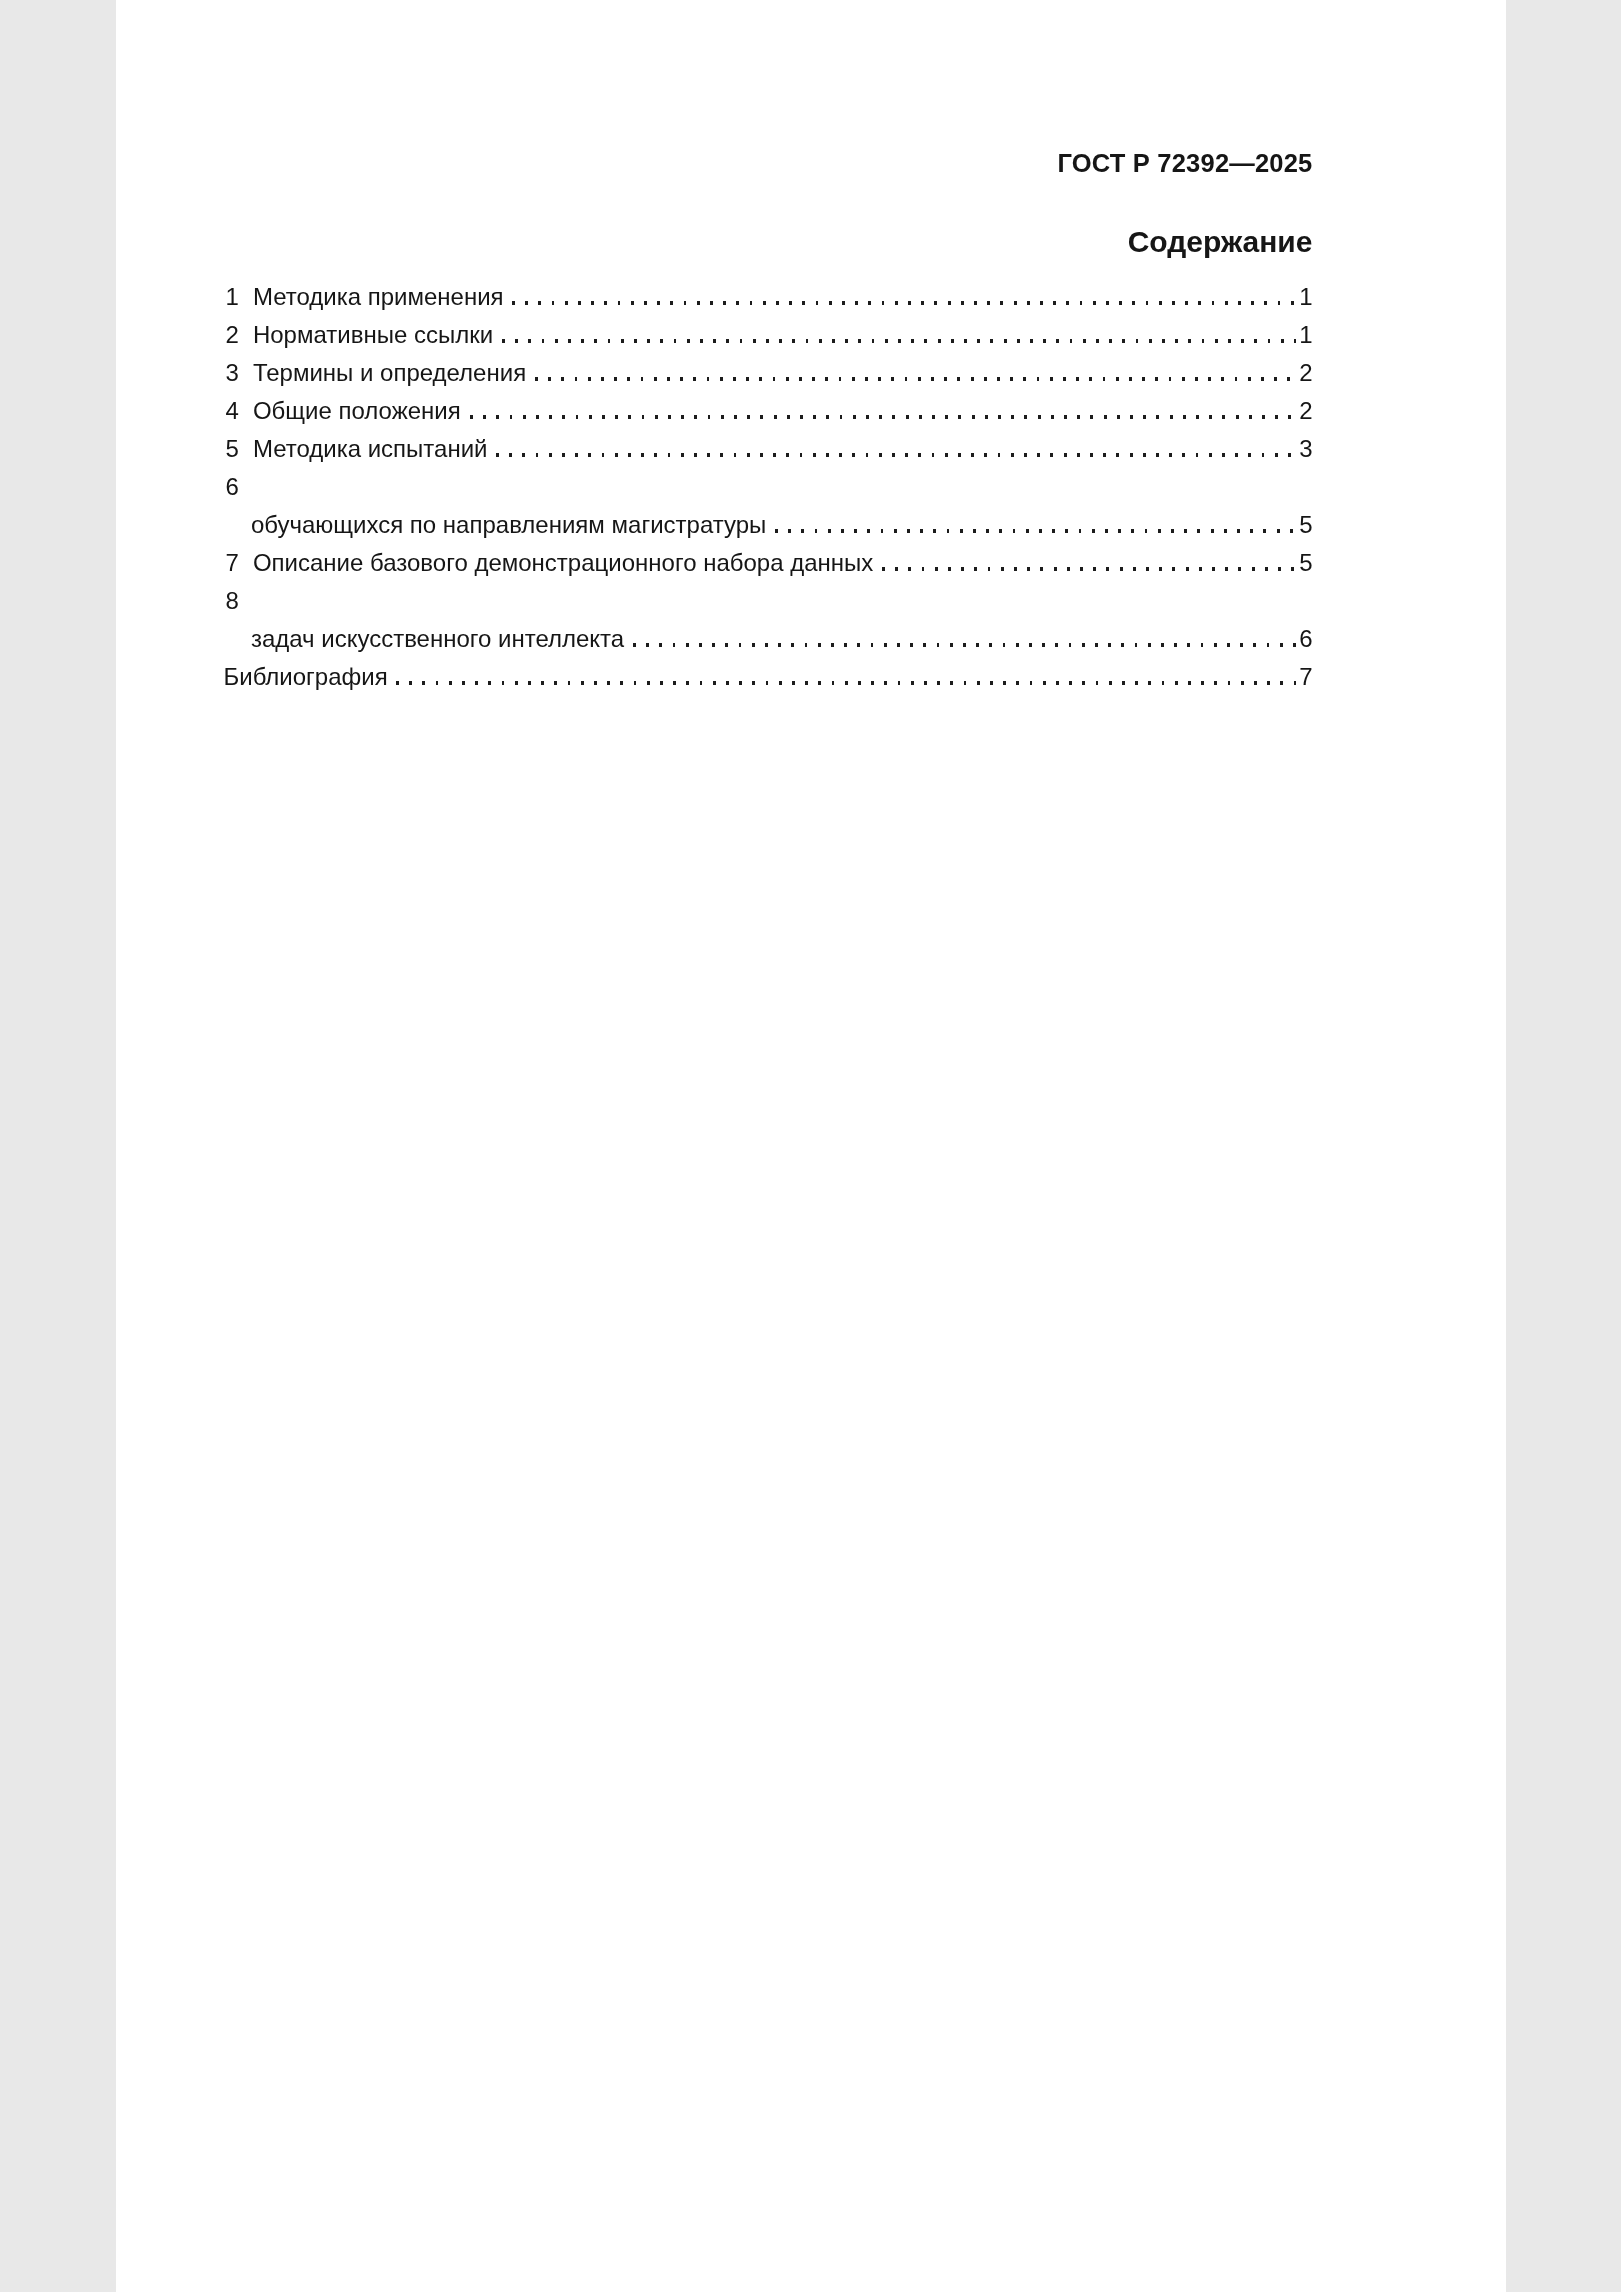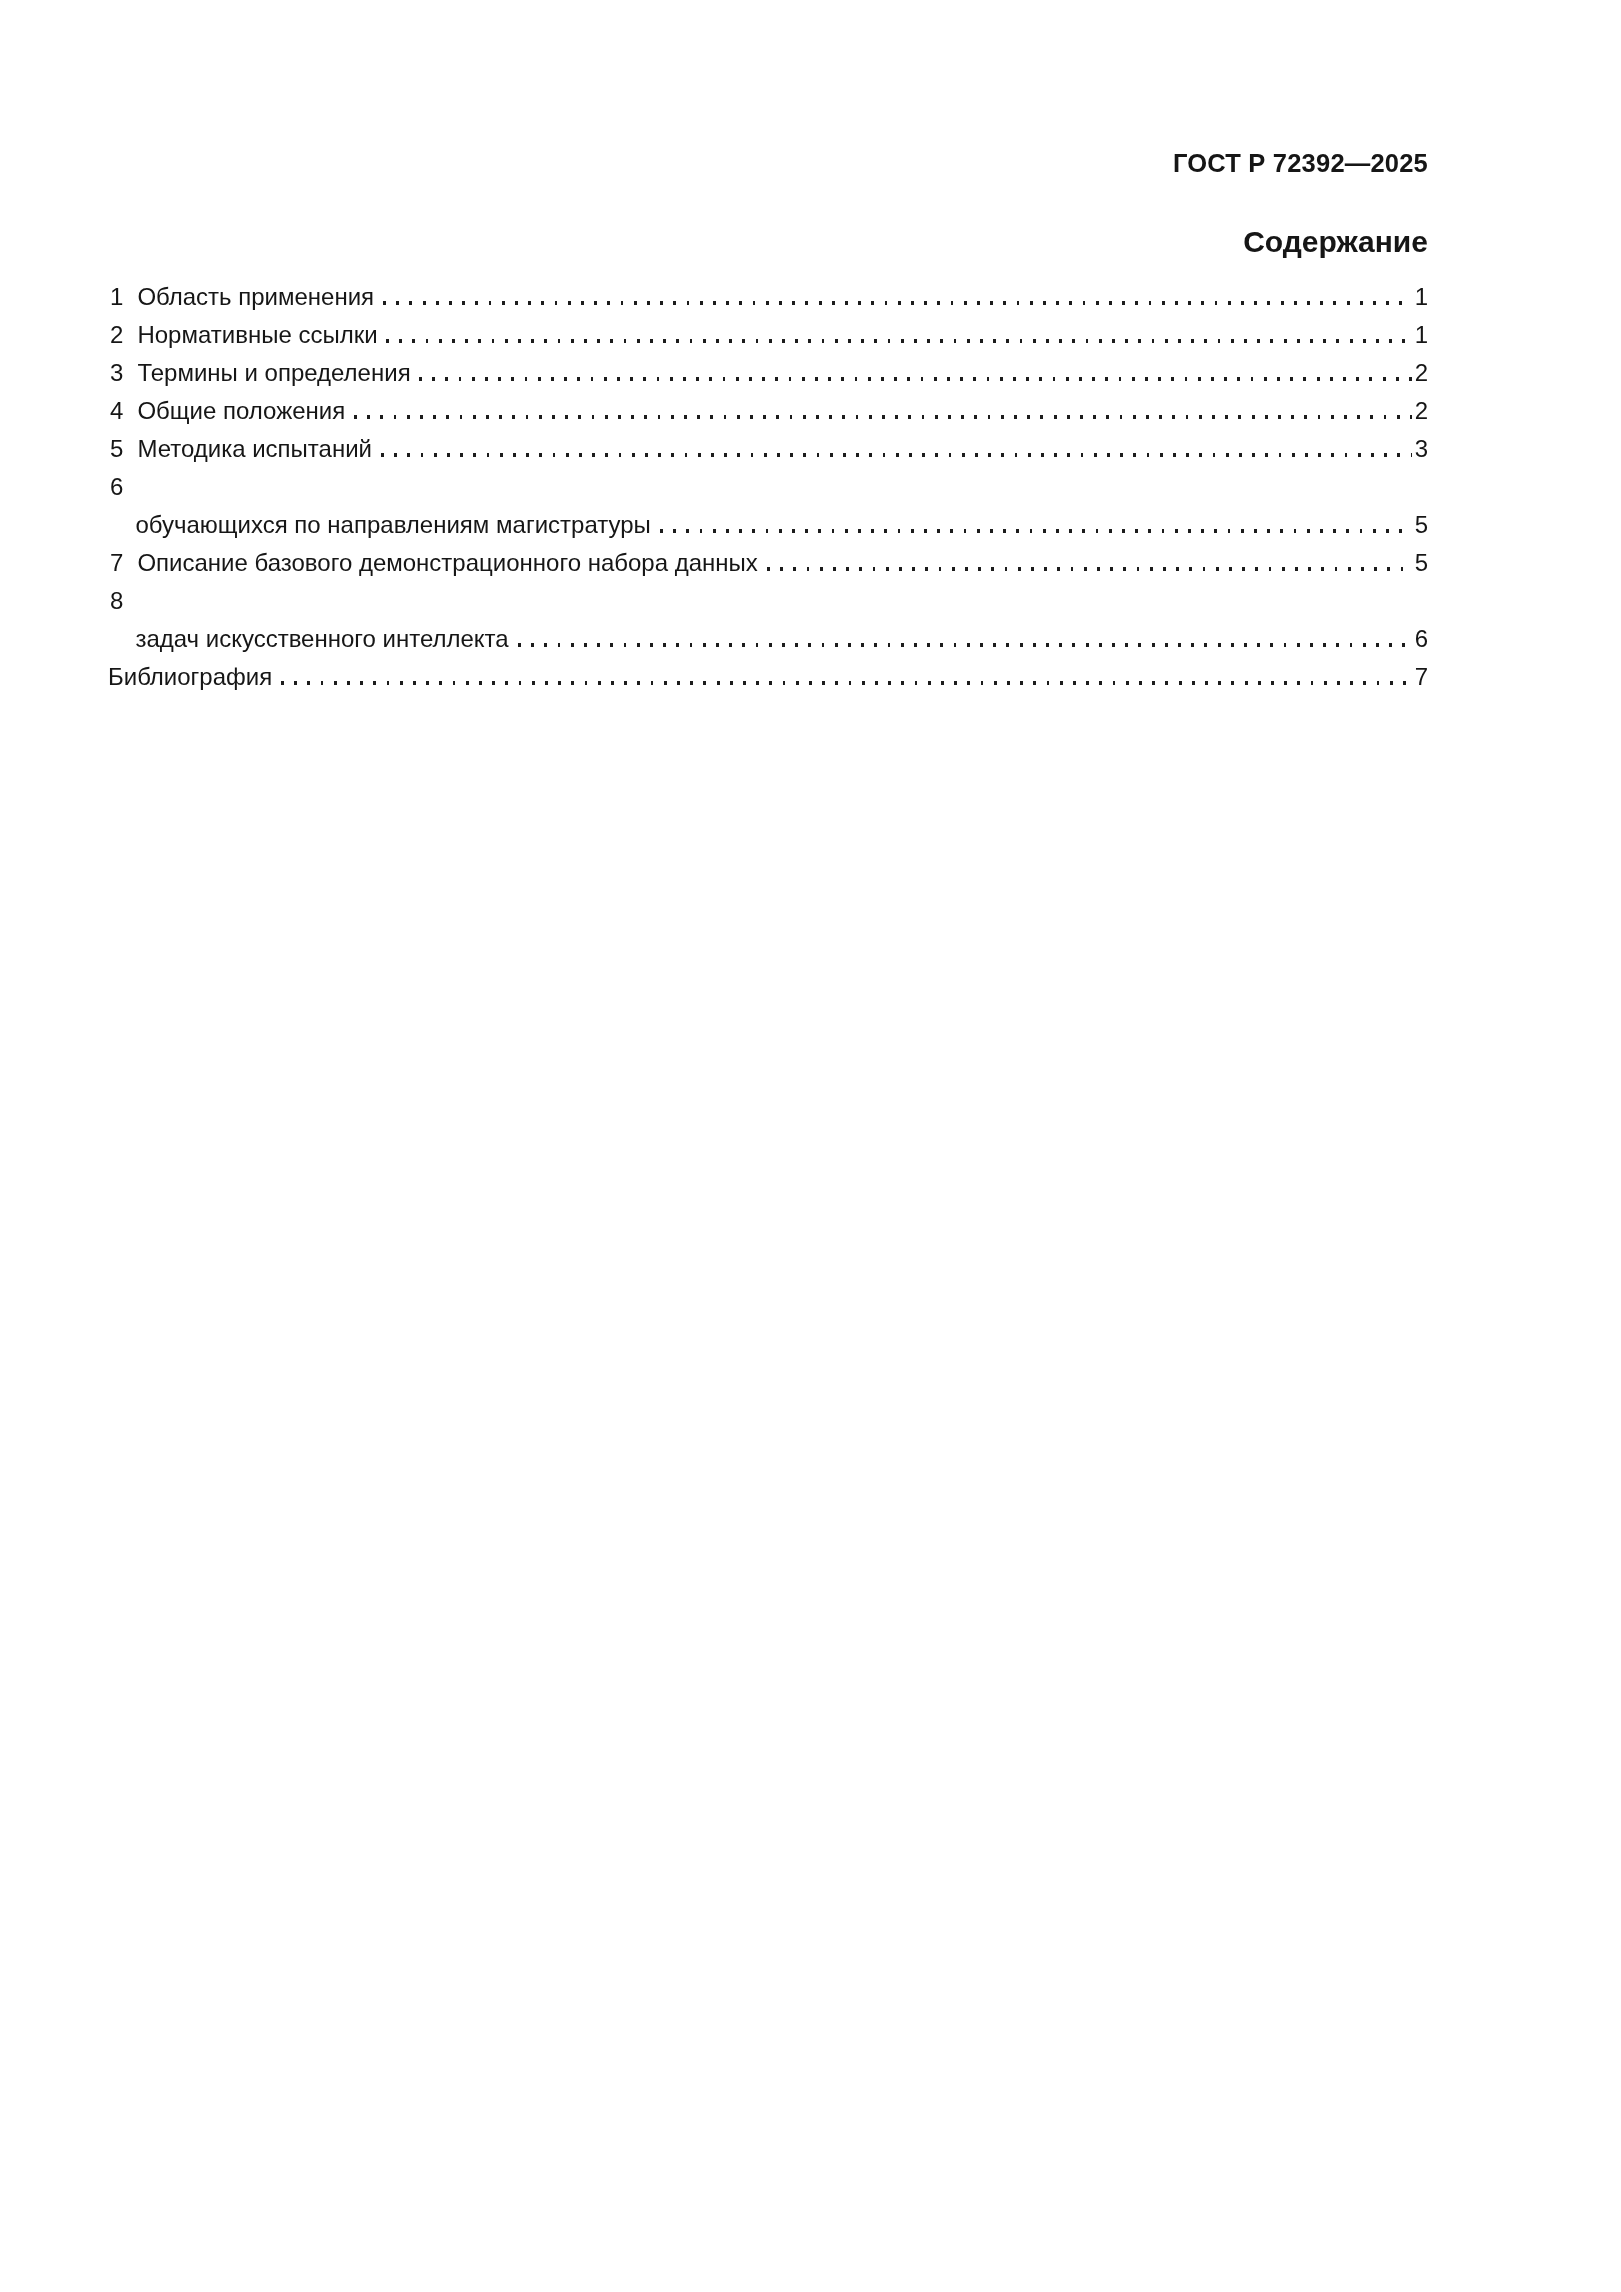--- a/index.html
+++ b/index.html
@@ -1,18 +1,18 @@
 <!DOCTYPE html>
 <html><head>
 <meta charset="utf-8">
 <style>
   html, body { margin: 0; padding: 0; background: #e8e8e8; }
   .page {
     position: relative;
-    width: 1621px;
+    width: 1390px;
     height: 2293px;
     background: #ffffff;
     font-family: "Liberation Sans", sans-serif;
     color: #161616;
     margin: 0 auto;
     overflow: hidden;
   }
   .doc-header {
     position: absolute;
     top: 149px;
@@ -80,21 +80,21 @@
 <div class="page">
 
   <div class="doc-header">ГОСТ Р 72392—2025</div>
 
   <div class="doc-title">Содержание</div>
 
   <div class="toc">
 
     <div class="toc-line">
       <span class="toc-num">1</span>
-      <span class="toc-text">Область применения</span>
+      <span class="toc-text">Методика применения</span>
       <span class="leader"></span>
       <span class="toc-page">1</span>
     </div>
 
     <div class="toc-line">
       <span class="toc-num">2</span>
       <span class="toc-text">Нормативные ссылки</span>
       <span class="leader"></span>
       <span class="toc-page">1</span>
     </div>

